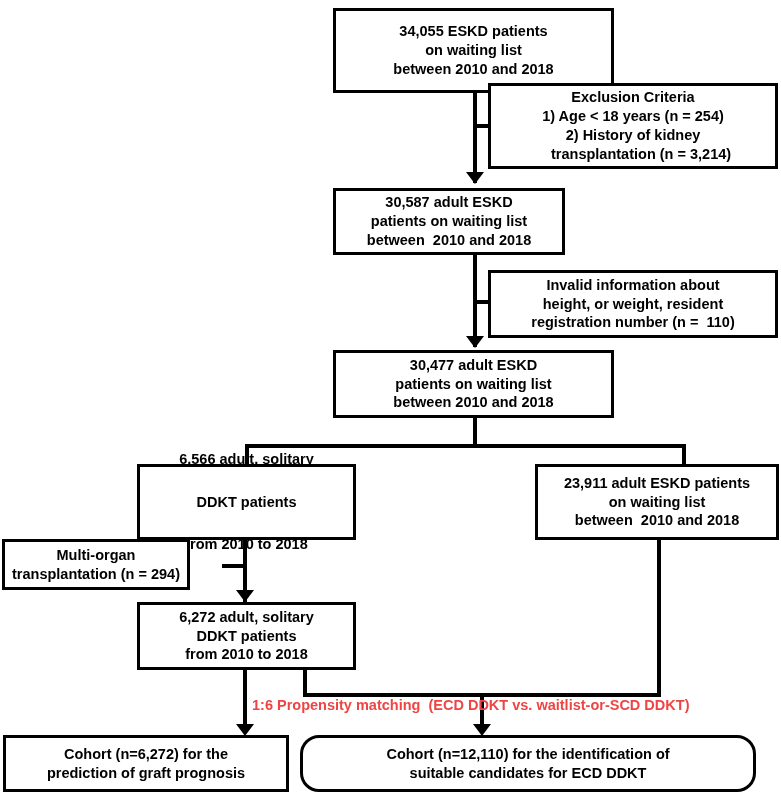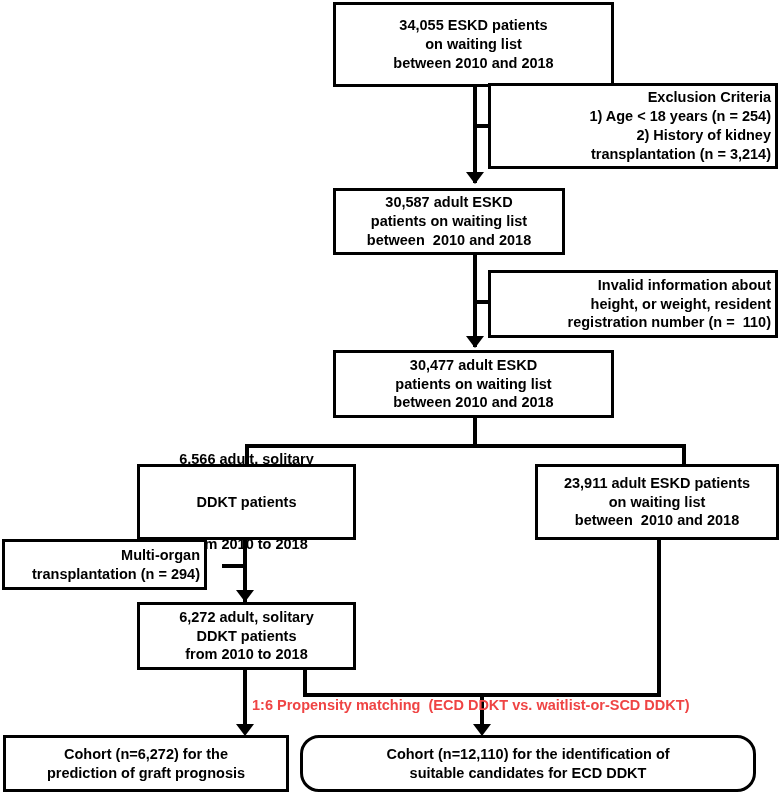--- a/index.html
+++ b/index.html
@@ -27,21 +27,21 @@
     justify-content: center;
     text-align: center;
     font-weight: bold;
     color: #000000;
     font-size: 14.5px;
     line-height: 1.30;
     z-index: 3;
     padding: 2px 4px;
   }
   .box.left-align {
-    align-items: flex-end;
+    align-items: center;
     text-align: left;
     padding-left: 4px;
   }
   .box .ln { display: block; white-space: pre; }
   .conn {
     position: absolute;
     background: #000000;
     z-index: 1;
   }
   .v { width: 4px; }
@@ -95,21 +95,21 @@
 
   <div class="conn v" style="left:657px; top:540px; height:157px;"></div>
 
   <div class="conn h" style="left:303px; top:693px; width:358px;"></div>
 
   <div class="conn v" style="left:480px; top:693px; height:37px;"></div>
   <div class="arrowhead" style="left:473px; top:724px;"></div>
 
   <div class="label" style="left:252px; top:697px;">1:6 Propensity matching  (ECD DDKT vs. waitlist-or-SCD DDKT)</div>
 
-  <div class="box" style="left:333px; top:2px; width:281px; height:85px;">
+  <div class="box" style="left:333px; top:8px; width:281px; height:85px;">
     <span class="ln">34,055 ESKD patients</span>
     <span class="ln">on waiting list</span>
     <span class="ln">between 2010 and 2018</span>
   </div>
 
   <div class="box left-align" style="left:488px; top:83px; width:290px; height:86px;">
     <span class="ln">Exclusion Criteria</span>
     <span class="ln">1) Age &lt; 18 years (n = 254)</span>
     <span class="ln">2) History of kidney</span>
     <span class="ln">    transplantation (n = 3,214)</span>
@@ -138,21 +138,21 @@
     <span class="ln">DDKT patients</span>
     <span class="ln">from 2010 to 2018</span>
   </div>
 
   <div class="box" style="left:535px; top:464px; width:244px; height:76px;">
     <span class="ln">23,911 adult ESKD patients</span>
     <span class="ln">on waiting list</span>
     <span class="ln">between  2010 and 2018</span>
   </div>
 
-  <div class="box left-align" style="left:2px; top:539px; width:205px; height:51px;">
+  <div class="box left-align" style="left:2px; top:539px; width:188px; height:51px;">
     <span class="ln">Multi-organ</span>
     <span class="ln">transplantation (n = 294)</span>
   </div>
 
   <div class="box" style="left:137px; top:602px; width:219px; height:68px;align-items:center;">
     <span class="ln">6,272 adult, solitary</span>
     <span class="ln">DDKT patients</span>
     <span class="ln">from 2010 to 2018</span>
   </div>
 

